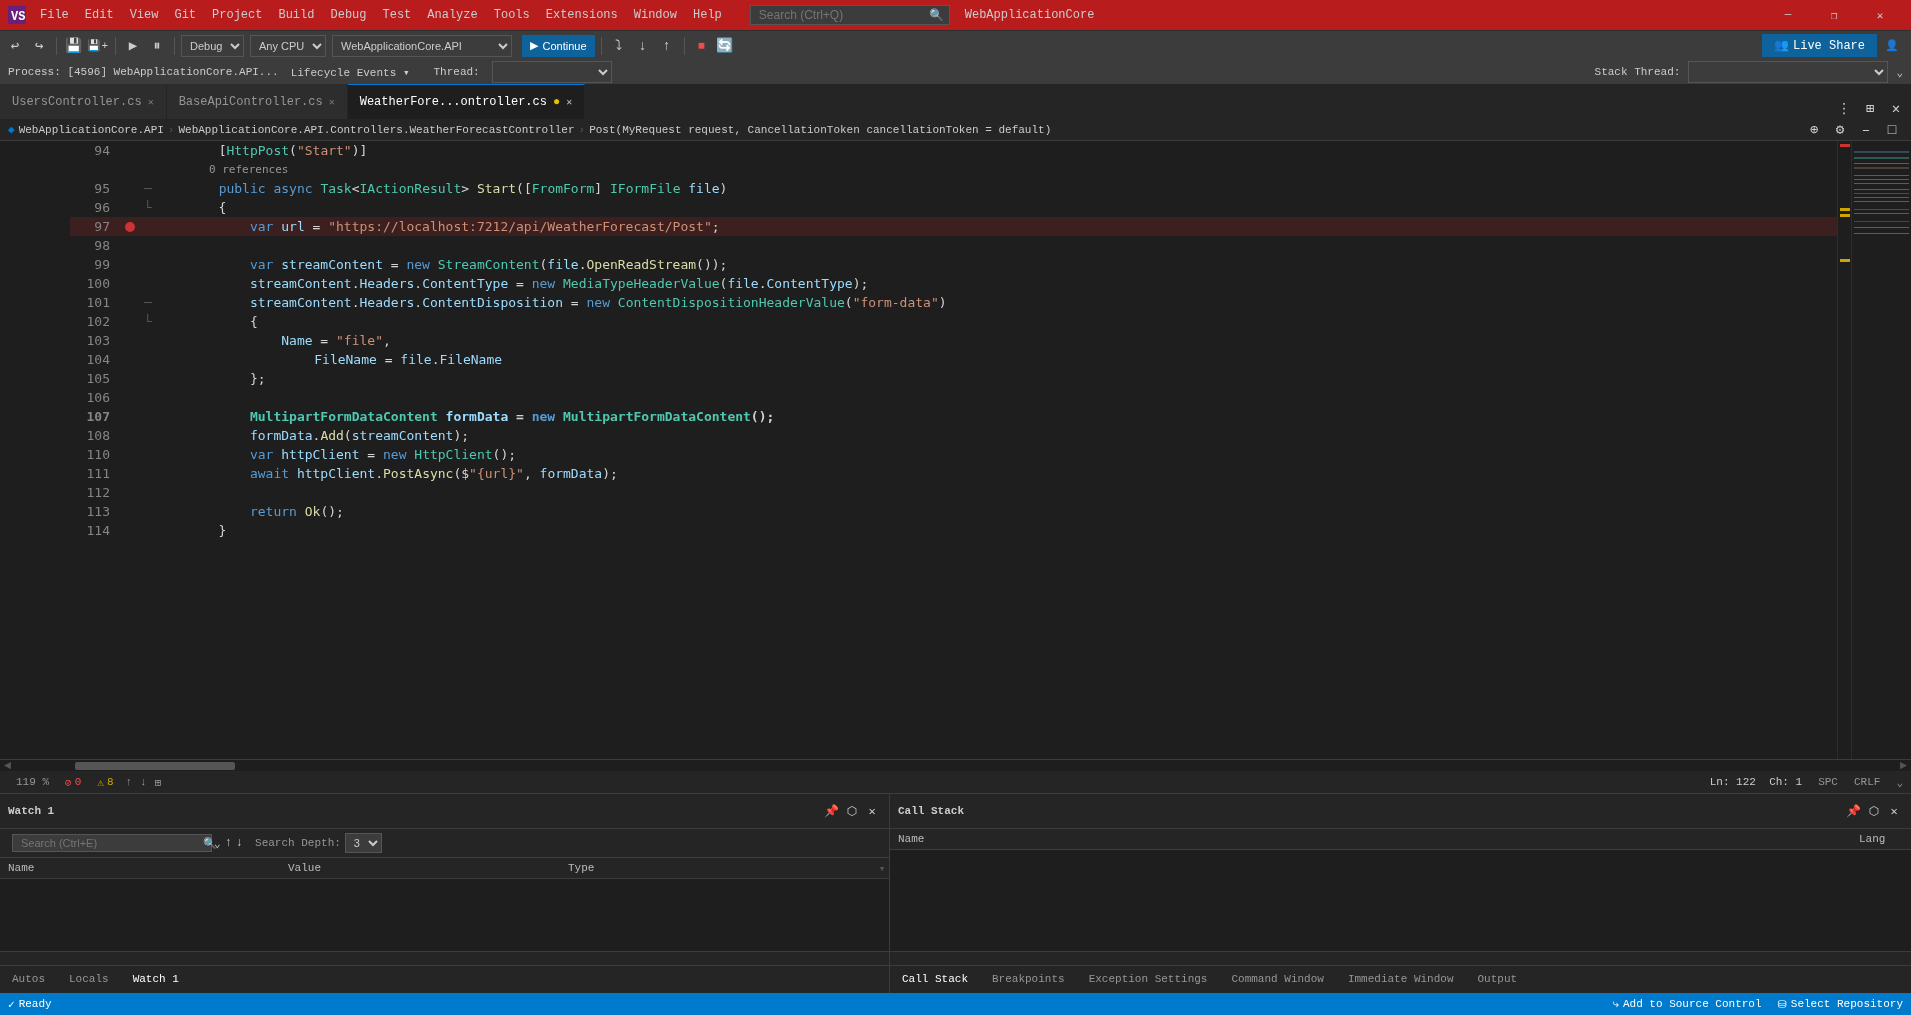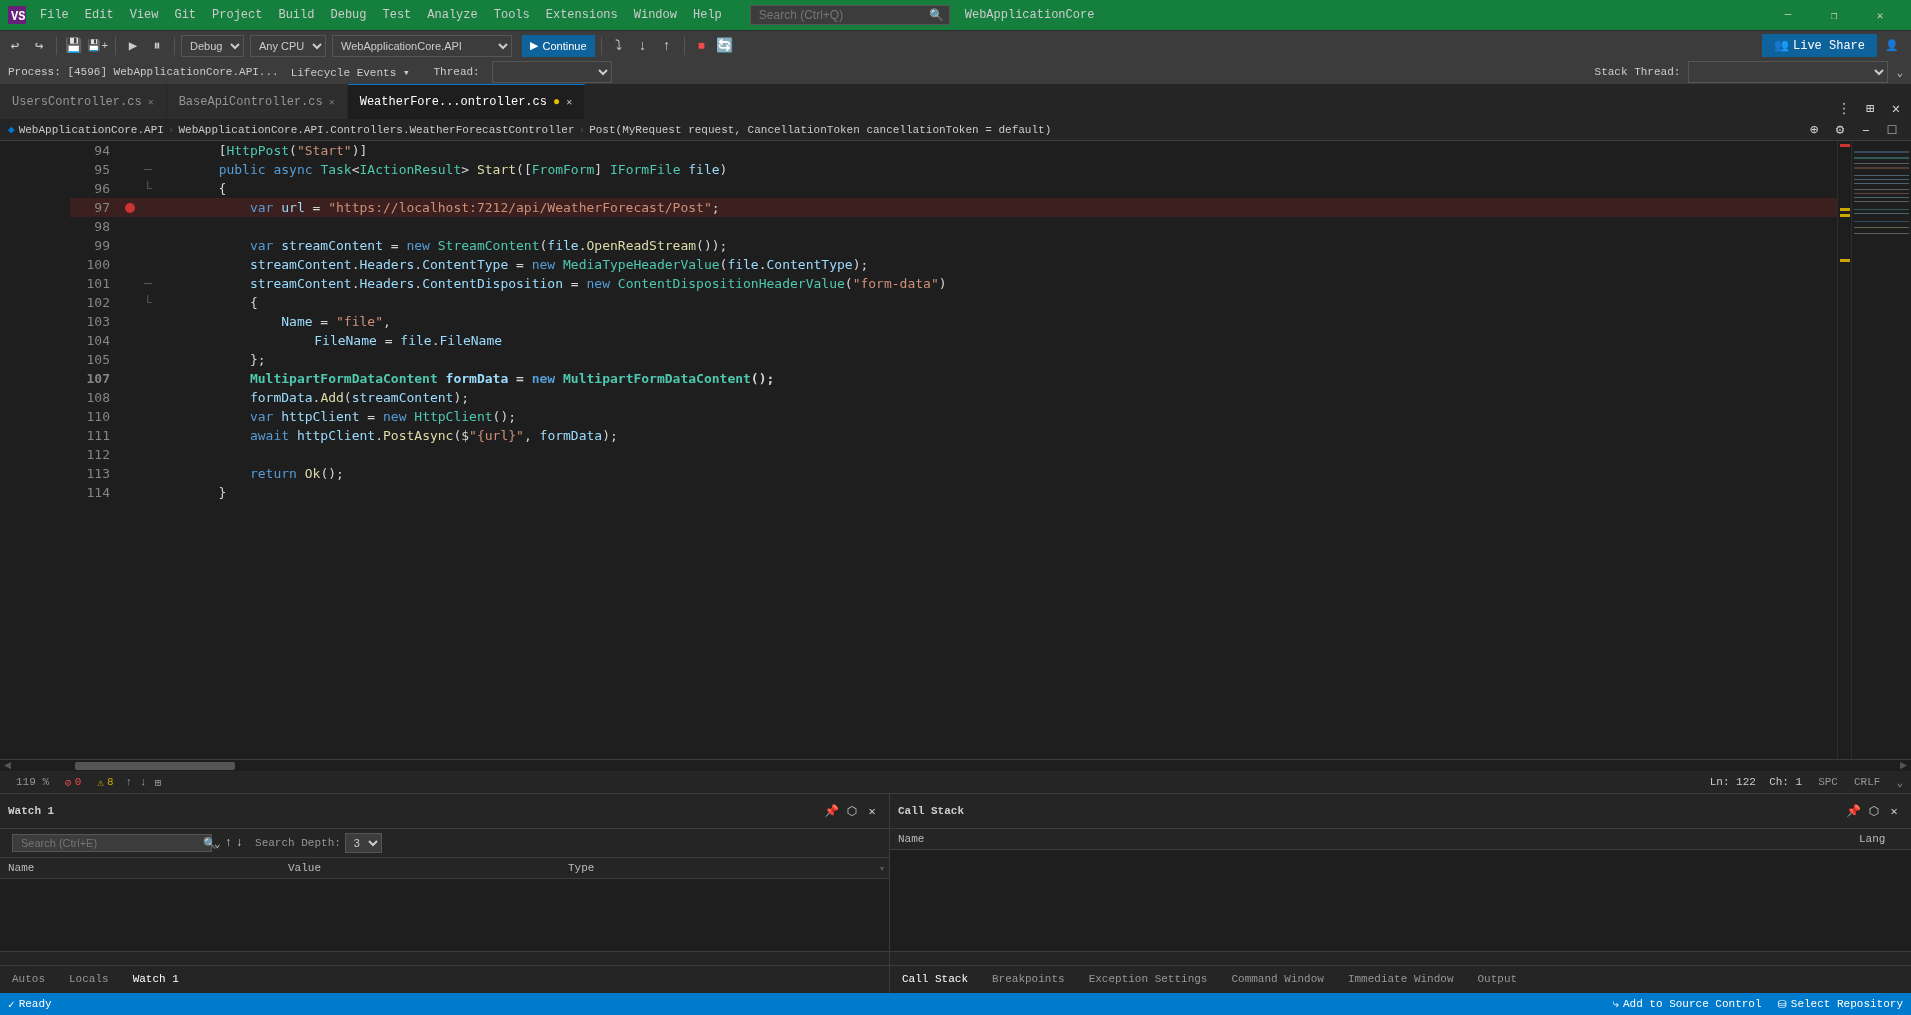--- a/index.html
+++ b/index.html
@@ -11,21 +11,21 @@
       width: 1911px;
       height: 1015px;
       overflow: hidden;
       display: flex;
       flex-direction: column;
     }
 
     
     #title-bar {
       height: 30px;
-      background: #15803d;
+      background: #b91c1c;
       display: flex;
       align-items: center;
       padding: 4px 8px;
       flex-shrink: 0;
     }
     #title-bar .menu-item {
       padding: 4px 8px;
       cursor: pointer;
       color: #cccccc;
       font-size: 12px;
@@ -408,20 +408,26 @@
 
         <div style="flex:1;overflow:hidden;display:flex;flex-direction:column;font-size:13px;line-height:19px;font-family:Consolas,monospace;">
 
           <div class="code-row" style="display:flex;height:19px;align-items:center;">
             <div class="ln" style="width:50px;text-align:right;padding-right:10px;color:#858585;flex-shrink:0;">94</div>
             <div class="bp-area" style="width:20px;flex-shrink:0;"></div>
             <div class="fold-area" style="width:16px;flex-shrink:0;color:#555;text-align:center;"></div>
             <div class="code-text" style="white-space:pre;"><span style="color:#d4d4d4;">        </span><span style="color:#d4d4d4;">[</span><span style="color:#4ec9b0;">HttpPost</span><span style="color:#d4d4d4;">(</span><span style="color:#ce9178;">"Start"</span><span style="color:#d4d4d4;">)]</span></div>
           </div>
 
+          <div class="code-row" style="display:flex;height:19px;align-items:center;">
+            <div class="ln" style="width:50px;text-align:right;padding-right:10px;color:#858585;flex-shrink:0;"></div>
+            <div class="bp-area" style="width:20px;flex-shrink:0;"></div>
+            <div class="fold-area" style="width:16px;flex-shrink:0;"></div>
+            <div class="code-text" style="white-space:pre;color:#969696;font-size:11px;">        0 references</div>
+          </div>
 
           <div class="code-row" style="display:flex;height:19px;align-items:center;">
             <div class="ln" style="width:50px;text-align:right;padding-right:10px;color:#858585;flex-shrink:0;">95</div>
             <div class="bp-area" style="width:20px;flex-shrink:0;"></div>
             <div class="fold-area" style="width:16px;flex-shrink:0;color:#555;text-align:center;">─</div>
             <div class="code-text" style="white-space:pre;"><span style="color:#d4d4d4;">        </span><span style="color:#569cd6;">public</span><span style="color:#d4d4d4;"> </span><span style="color:#569cd6;">async</span><span style="color:#d4d4d4;"> </span><span style="color:#4ec9b0;">Task</span><span style="color:#d4d4d4;">&lt;</span><span style="color:#4ec9b0;">IActionResult</span><span style="color:#d4d4d4;">&gt; </span><span style="color:#dcdcaa;">Start</span><span style="color:#d4d4d4;">([</span><span style="color:#4ec9b0;">FromForm</span><span style="color:#d4d4d4;">] </span><span style="color:#4ec9b0;">IFormFile</span><span style="color:#d4d4d4;"> </span><span style="color:#9cdcfe;">file</span><span style="color:#d4d4d4;">)</span></div>
           </div>
 
           <div class="code-row" style="display:flex;height:19px;align-items:center;">
             <div class="ln" style="width:50px;text-align:right;padding-right:10px;color:#858585;flex-shrink:0;">96</div>
@@ -488,20 +494,26 @@
             <div class="code-text" style="white-space:pre;"><span style="color:#d4d4d4;">                </span><span style="color:#9cdcfe;">FileName</span><span style="color:#d4d4d4;"> = </span><span style="color:#9cdcfe;">file</span><span style="color:#d4d4d4;">.</span><span style="color:#9cdcfe;">FileName</span></div>
           </div>
 
           <div class="code-row" style="display:flex;height:19px;align-items:center;">
             <div class="ln" style="width:50px;text-align:right;padding-right:10px;color:#858585;flex-shrink:0;">105</div>
             <div class="bp-area" style="width:20px;flex-shrink:0;"></div>
             <div class="fold-area" style="width:16px;flex-shrink:0;"></div>
             <div class="code-text" style="white-space:pre;"><span style="color:#d4d4d4;">            };</span></div>
           </div>
 
+          <div class="code-row" style="display:flex;height:19px;align-items:center;">
+            <div class="ln" style="width:50px;text-align:right;padding-right:10px;color:#858585;flex-shrink:0;">106</div>
+            <div class="bp-area" style="width:20px;flex-shrink:0;"></div>
+            <div class="fold-area" style="width:16px;flex-shrink:0;"></div>
+            <div class="code-text" style="white-space:pre;"></div>
+          </div>
 
           <div class="code-row" style="display:flex;height:19px;align-items:flex-start;font-weight:bold;">
             <div class="ln" style="width:50px;text-align:right;padding-right:10px;color:#858585;flex-shrink:0;">107</div>
             <div class="bp-area" style="width:20px;flex-shrink:0;"></div>
             <div class="fold-area" style="width:16px;flex-shrink:0;"></div>
             <div class="code-text" style="white-space:pre;"><span style="color:#d4d4d4;">            </span><span style="color:#4ec9b0;">MultipartFormDataContent</span><span style="color:#d4d4d4;"> </span><span style="color:#9cdcfe;">formData</span><span style="color:#d4d4d4;"> = </span><span style="color:#569cd6;">new</span><span style="color:#d4d4d4;"> </span><span style="color:#4ec9b0;">MultipartFormDataContent</span><span style="color:#d4d4d4;">();</span></div>
           </div>
 
           <div class="code-row" style="display:flex;height:19px;align-items:center;">
             <div class="ln" style="width:50px;text-align:right;padding-right:10px;color:#858585;flex-shrink:0;">108</div>

